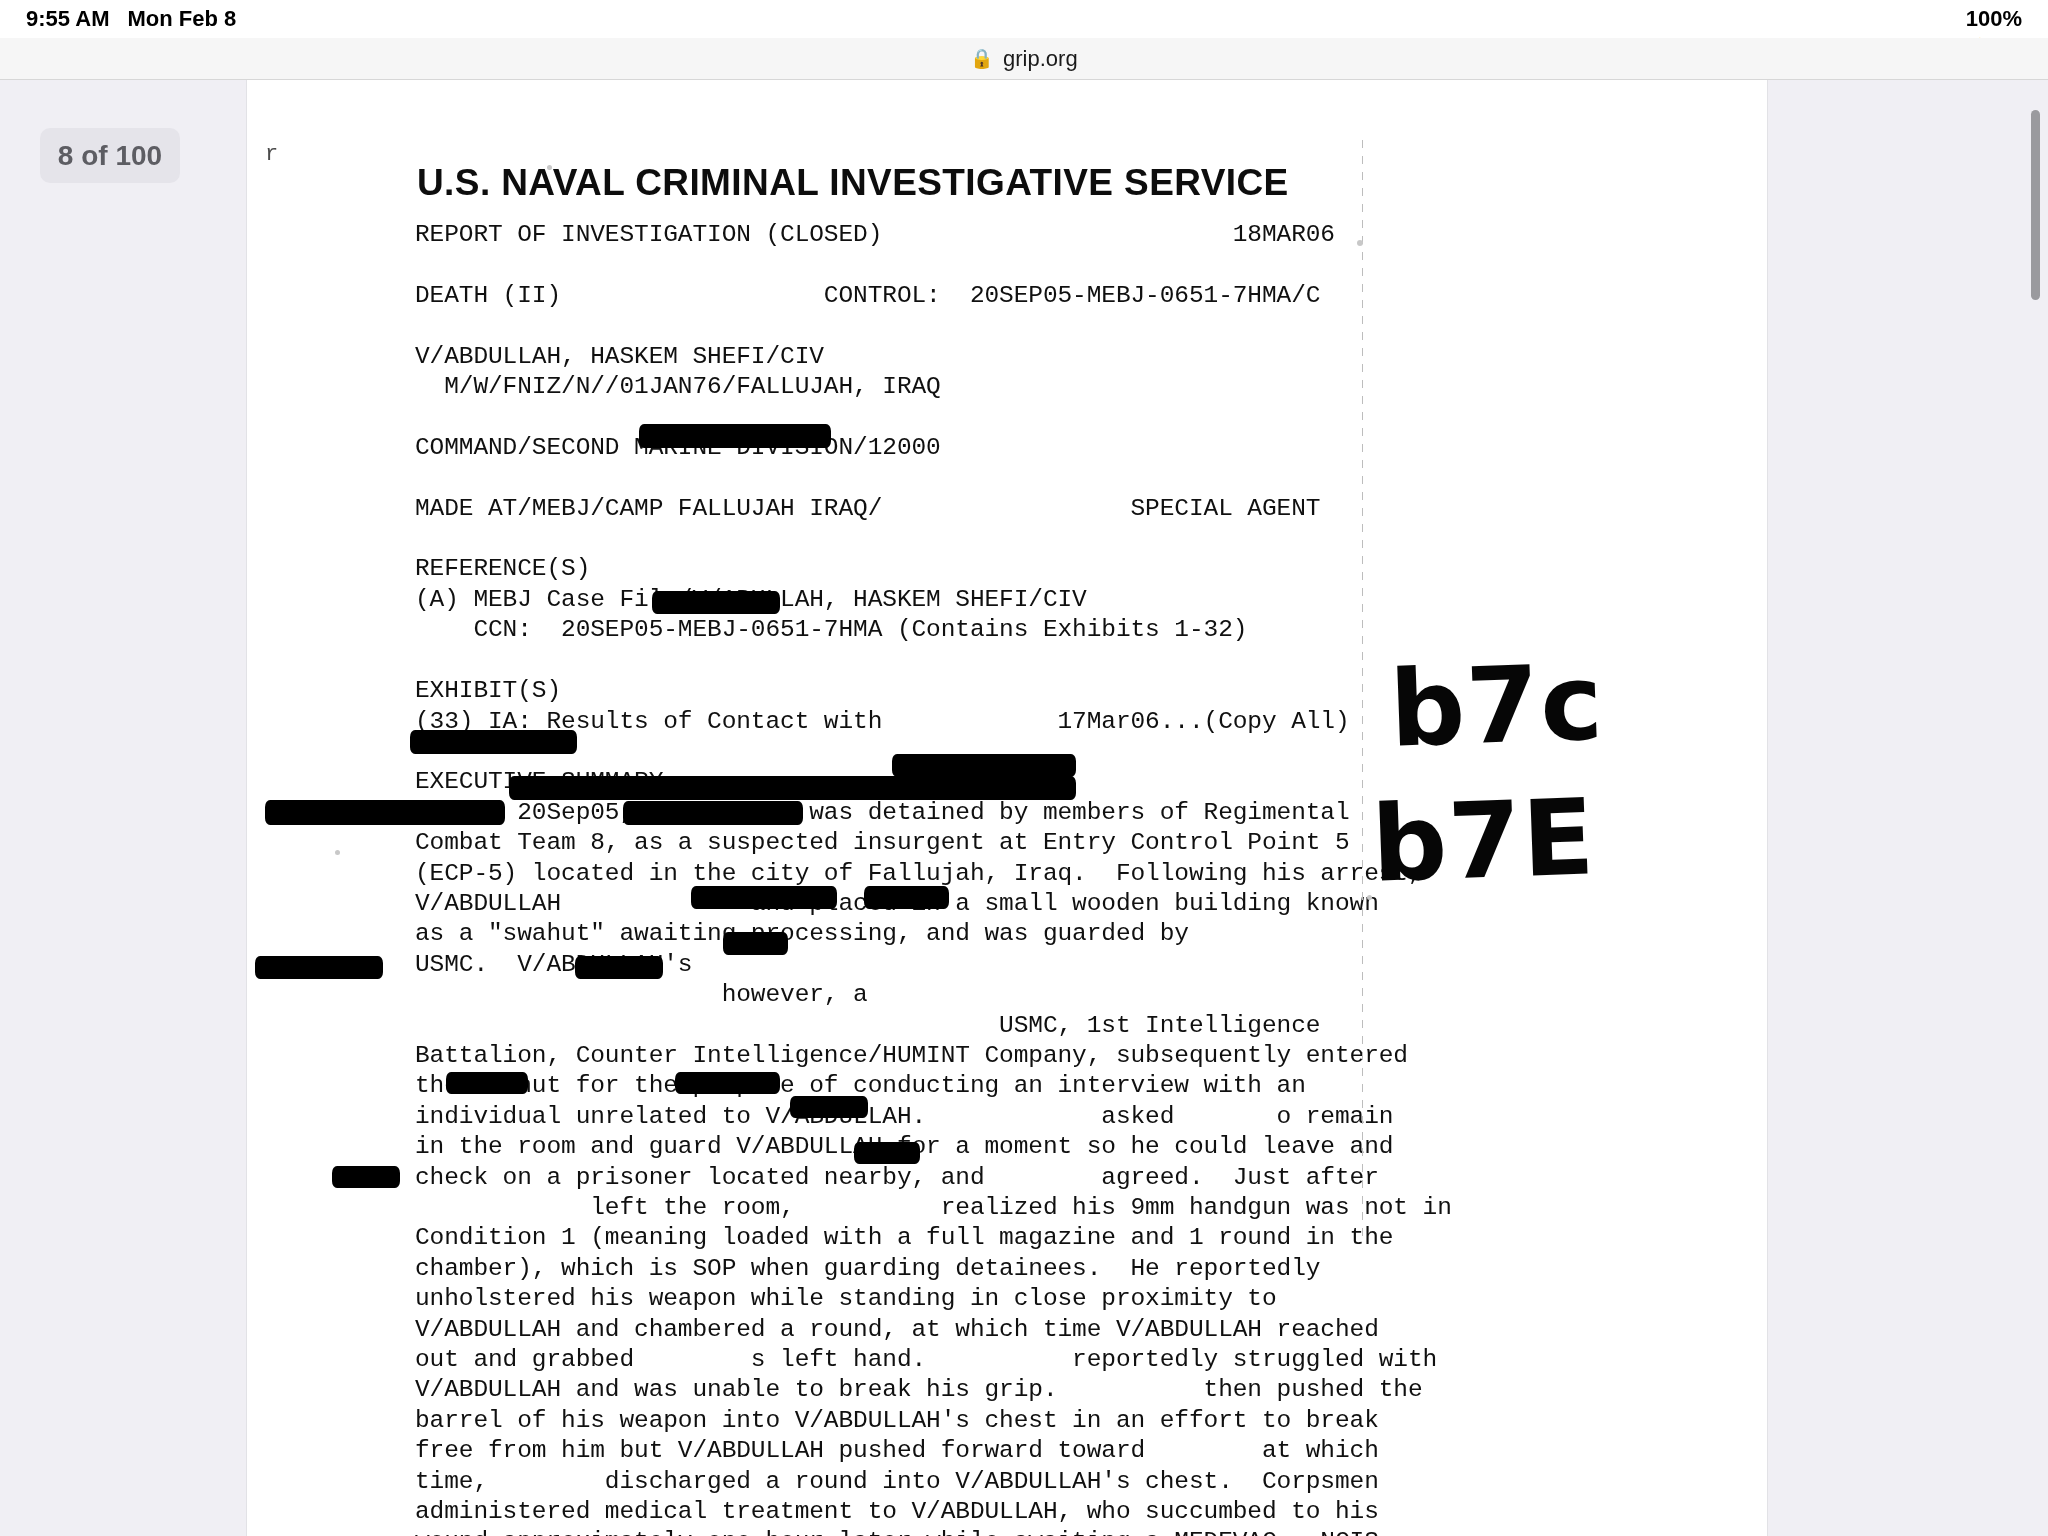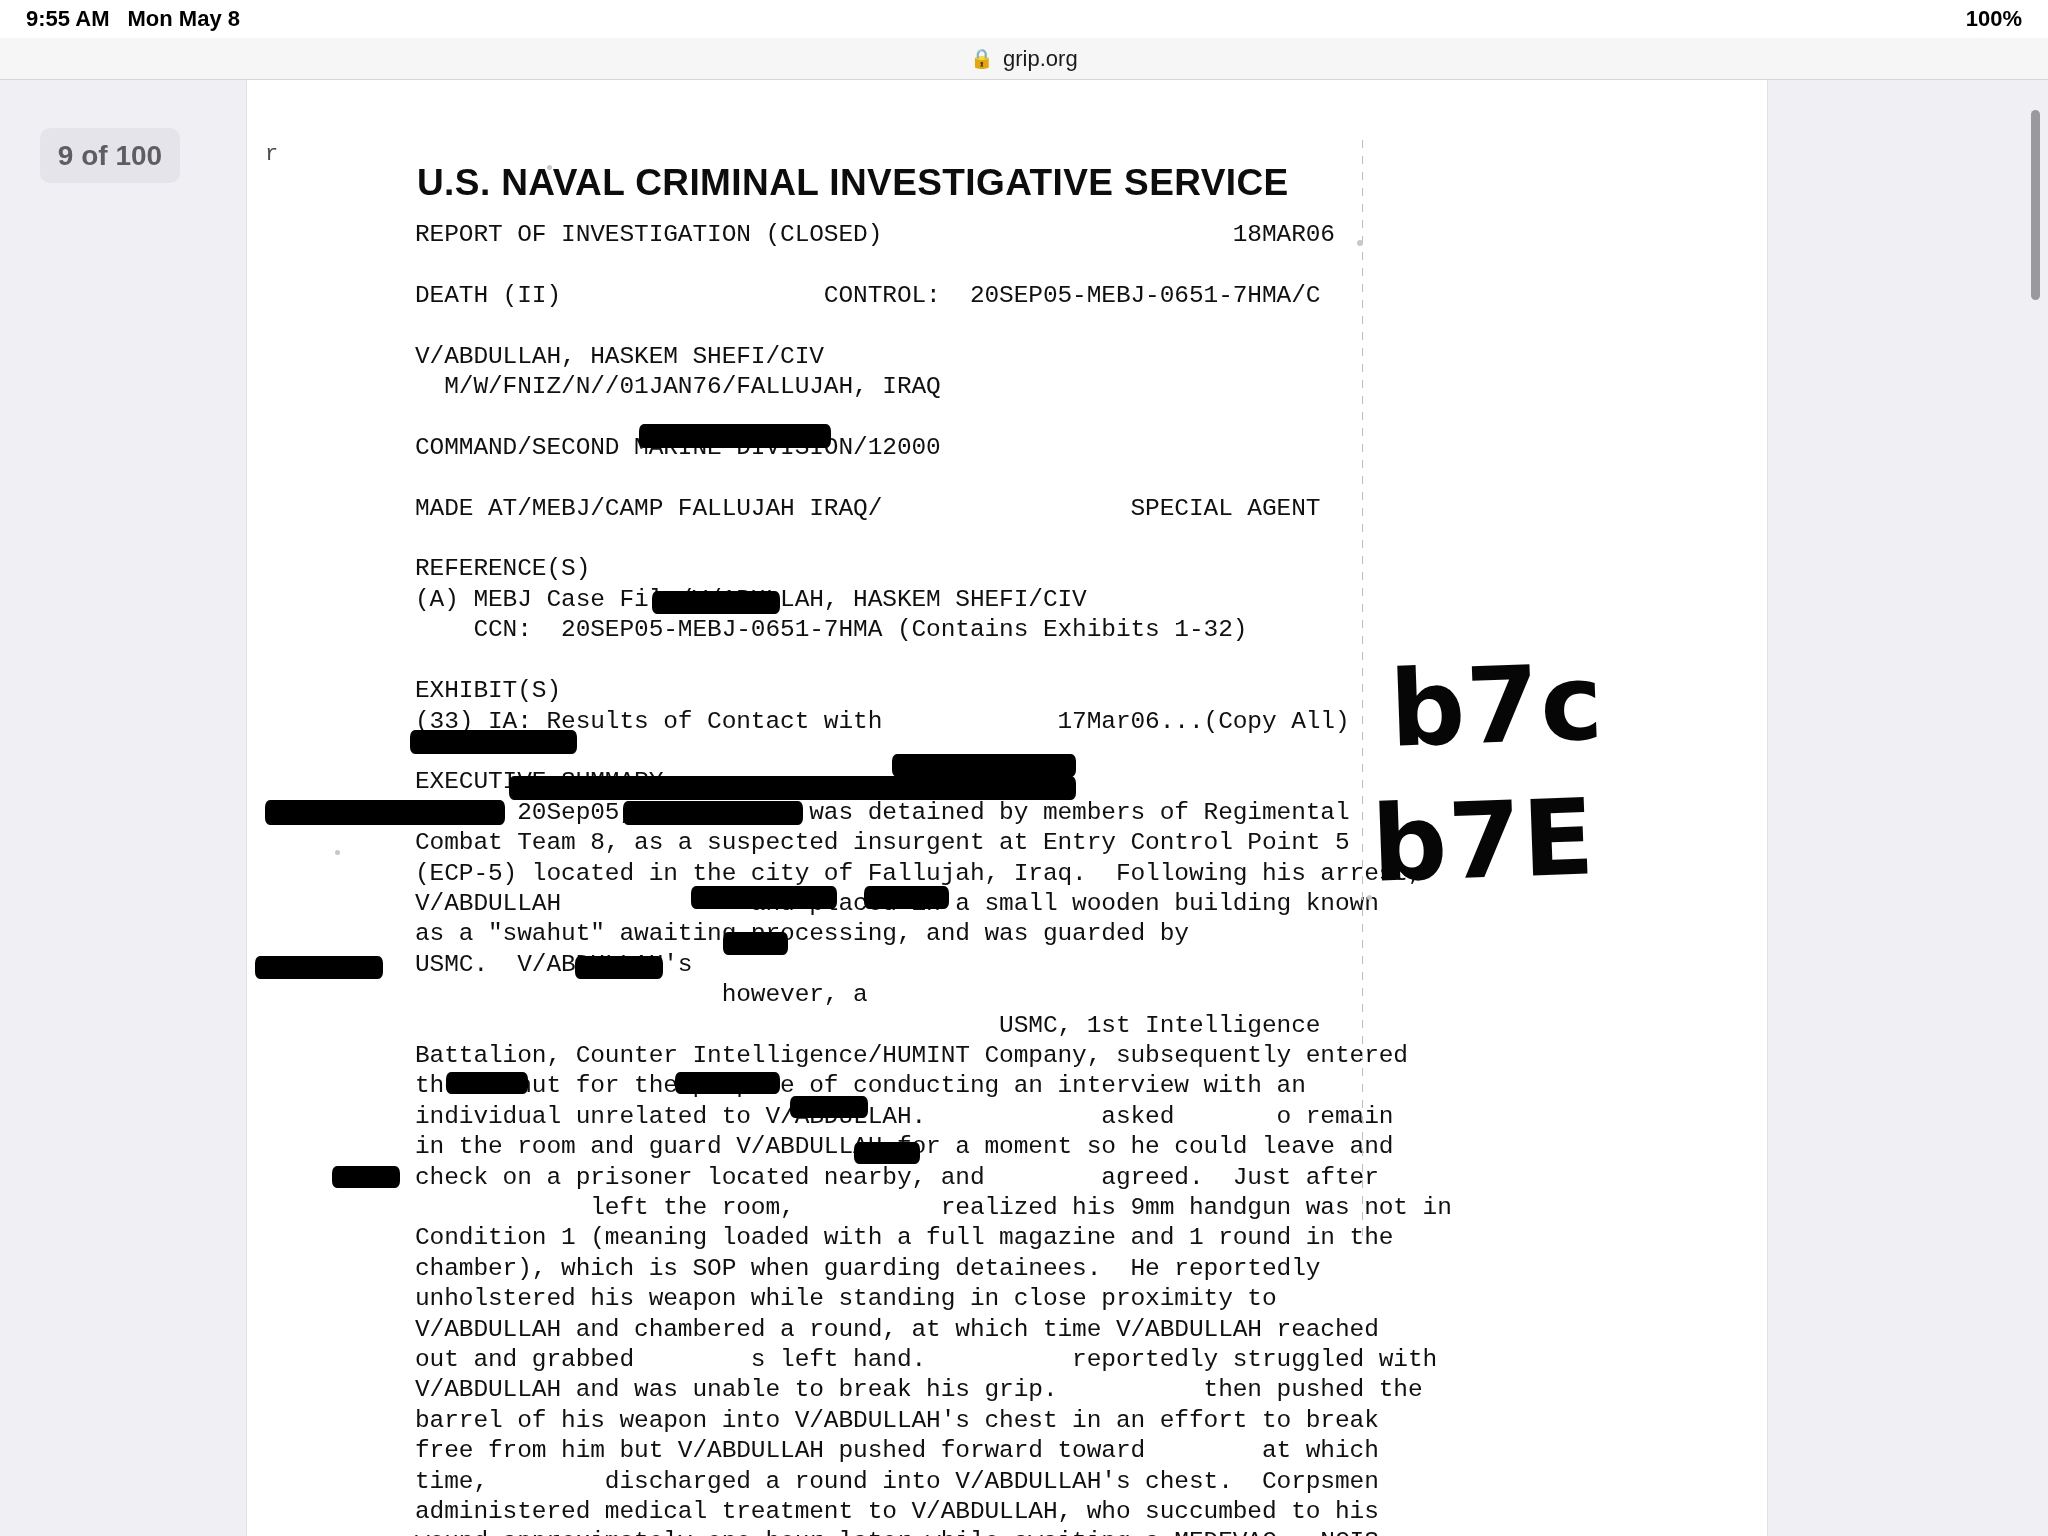--- a/index.html
+++ b/index.html
@@ -179,21 +179,21 @@
     font-size: 22px;
     color: #4a4a4a;
   }
 </style>
 </head>
 <body>
 
 <div class="statusbar">
   <div class="status-left">
     <span>9:55 AM</span>
-    <span>Mon May 8</span>
+    <span>Mon Feb 8</span>
   </div>
   <div class="status-right">
     <span class="wifi-icon">
       <svg width="30" height="22" viewBox="0 0 30 22">
         <path d="M15 19.5 l4.2-5.1 a6.4 6.4 0 0 0 -8.4 0 Z" fill="#111"></path>
         <path d="M5.2 8.6 a15 15 0 0 1 19.6 0" stroke="#111" stroke-width="2.6" fill="none" stroke-linecap="round"></path>
         <path d="M8.9 12.6 a10 10 0 0 1 12.2 0" stroke="#111" stroke-width="2.6" fill="none" stroke-linecap="round"></path>
       </svg>
     </span>
     <span>100%</span>
@@ -204,21 +204,21 @@
 </div>
 
 <div class="urlbar">
   <span class="lock-icon">🔒</span>
   <span>grip.org</span>
 </div>
 
 <div class="viewer">
 
   <div class="page-badge">
-    <span>9 of 100</span>
+    <span>8 of 100</span>
   </div>
 
   <div class="scrollbar"></div>
 
   <div class="doc">
     <div class="doc-inner">
 
       <span class="left-mark">r</span>
 
       <div class="doc-title">U.S. NAVAL CRIMINAL INVESTIGATIVE SERVICE</div>

